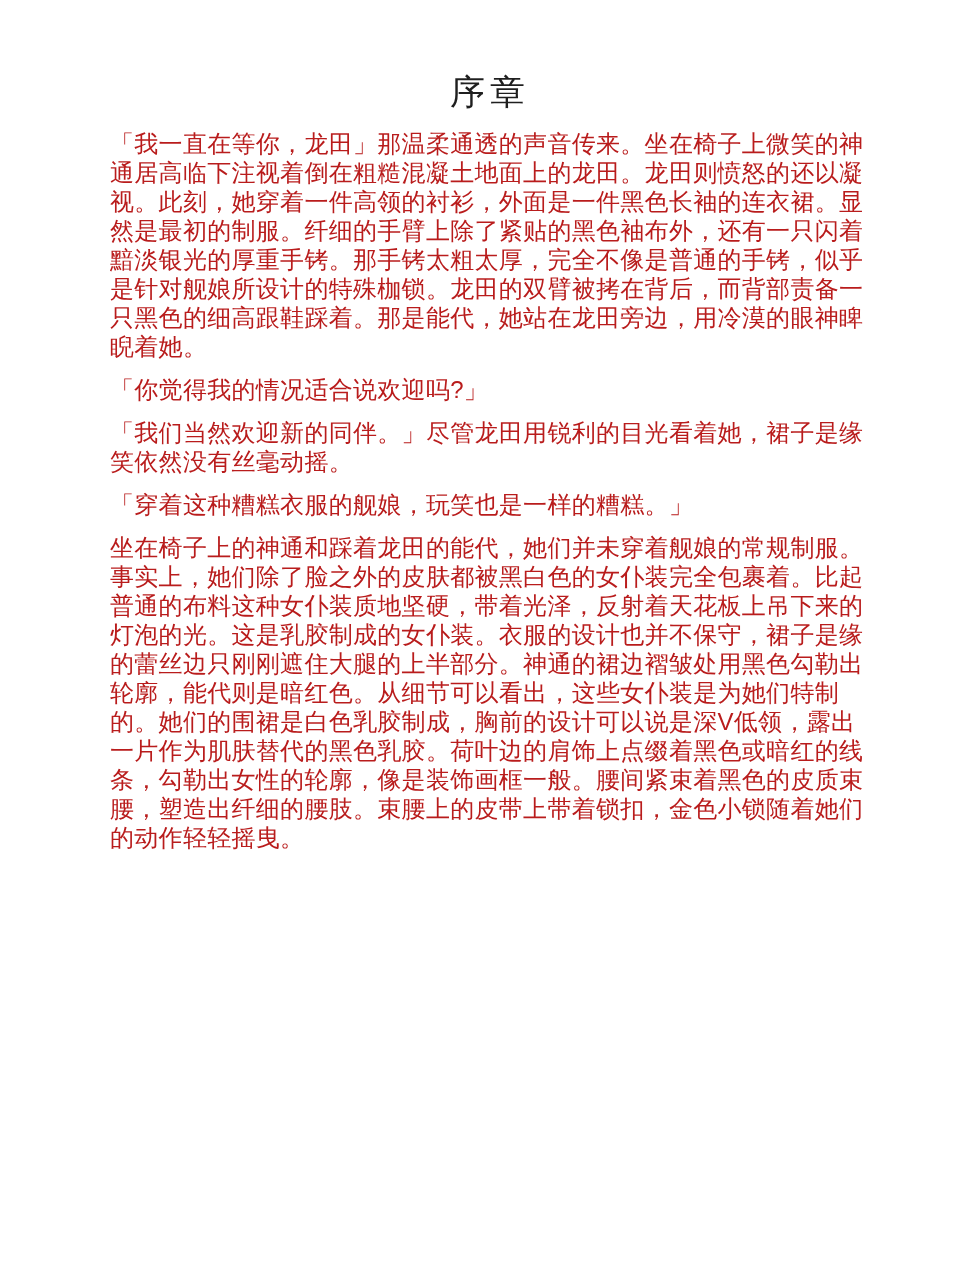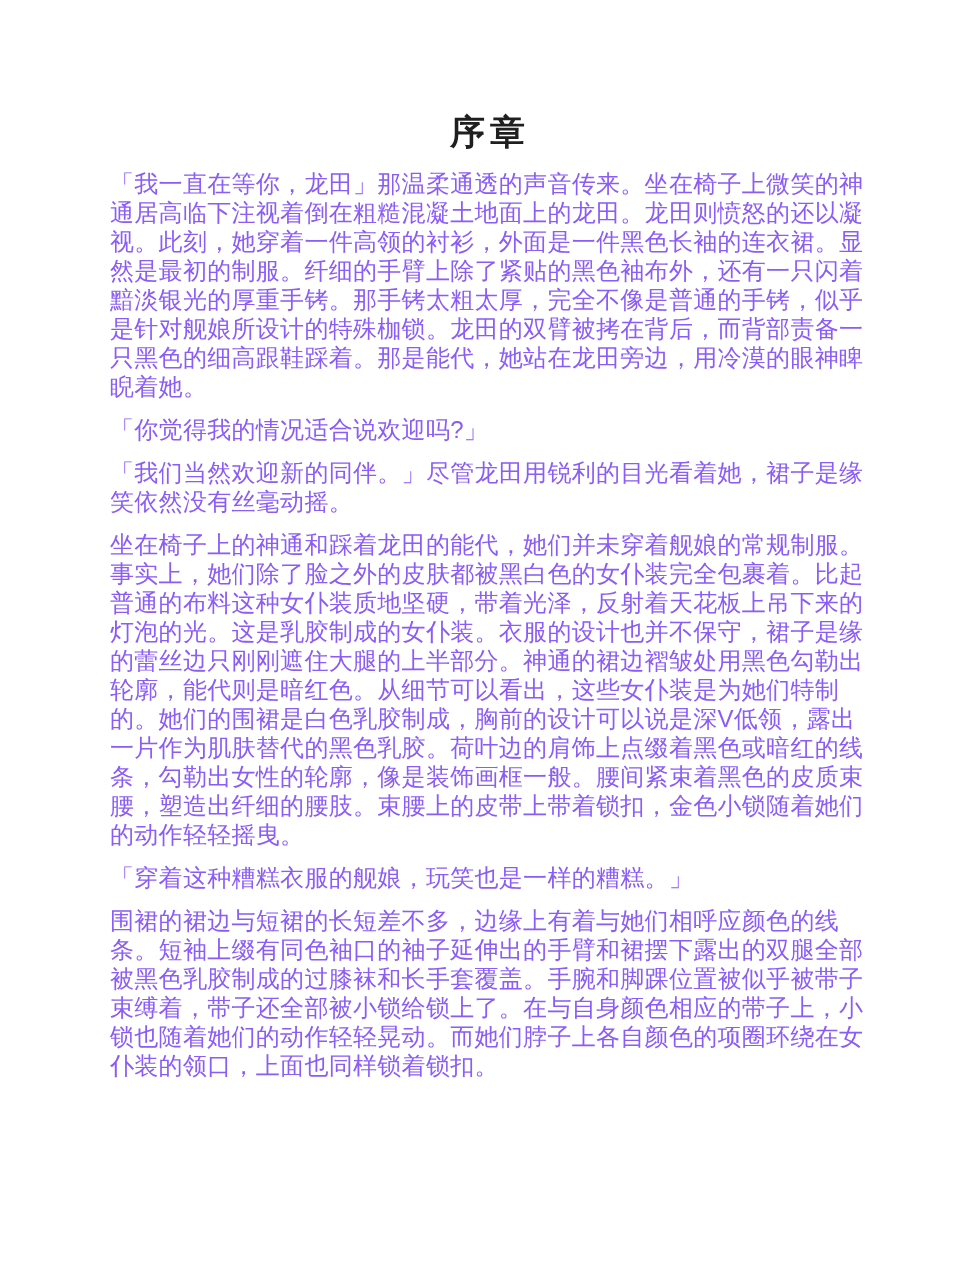--- a/index.html
+++ b/index.html
@@ -15,36 +15,36 @@
     overflow: hidden;
     font-family: "Liberation Sans", sans-serif;
     color: #1f1f1f;
   }
   .content {
     margin: 0 110px;
     width: 760px;
   }
   .chapter-title {
     font-family: "Liberation Serif", serif;
-    font-weight: 700;
+    font-weight: 400;
     font-size: 35px;
     line-height: 38px;
     letter-spacing: 5px;
     text-align: center;
     margin: 0;
-    padding-top: 114px;
+    padding-top: 74px;
     margin-bottom: 17px;
     color: #1f1f1f;
   }
   .body-text p {
     font-size: 24px;
     line-height: 29px;
     margin: 0 0 14px 0;
     white-space: pre;
-    color: #8b5cf6;
+    color: #b91c1c;
     letter-spacing: 0.3px;
   }
 </style>
 </head>
 <body>
 
 <div class="page">
   <div class="content">
     <h1 class="chapter-title">序章</h1>
     <div class="body-text">
@@ -52,33 +52,27 @@
 通居高临下注视着倒在粗糙混凝土地面上的龙田。龙田则愤怒的还以凝
 视。此刻，她穿着一件高领的衬衫，外面是一件黑色长袖的连衣裙。显
 然是最初的制服。纤细的手臂上除了紧贴的黑色袖布外，还有一只闪着
 黯淡银光的厚重手铐。那手铐太粗太厚，完全不像是普通的手铐，似乎
 是针对舰娘所设计的特殊枷锁。龙田的双臂被拷在背后，而背部责备一
 只黑色的细高跟鞋踩着。那是能代，她站在龙田旁边，用冷漠的眼神睥
 睨着她。</p>
       <p>「你觉得我的情况适合说欢迎吗?」</p>
       <p>「我们当然欢迎新的同伴。」尽管龙田用锐利的目光看着她，裙子是缘
 笑依然没有丝毫动摇。</p>
+      <p>「穿着这种糟糕衣服的舰娘，玩笑也是一样的糟糕。」</p>
       <p>坐在椅子上的神通和踩着龙田的能代，她们并未穿着舰娘的常规制服。
 事实上，她们除了脸之外的皮肤都被黑白色的女仆装完全包裹着。比起
 普通的布料这种女仆装质地坚硬，带着光泽，反射着天花板上吊下来的
 灯泡的光。这是乳胶制成的女仆装。衣服的设计也并不保守，裙子是缘
 的蕾丝边只刚刚遮住大腿的上半部分。神通的裙边褶皱处用黑色勾勒出
 轮廓，能代则是暗红色。从细节可以看出，这些女仆装是为她们特制
 的。她们的围裙是白色乳胶制成，胸前的设计可以说是深V低领，露出
 一片作为肌肤替代的黑色乳胶。荷叶边的肩饰上点缀着黑色或暗红的线
 条，勾勒出女性的轮廓，像是装饰画框一般。腰间紧束着黑色的皮质束
 腰，塑造出纤细的腰肢。束腰上的皮带上带着锁扣，金色小锁随着她们
 的动作轻轻摇曳。</p>
-      <p>「穿着这种糟糕衣服的舰娘，玩笑也是一样的糟糕。」</p>
-      <p>围裙的裙边与短裙的长短差不多，边缘上有着与她们相呼应颜色的线
-条。短袖上缀有同色袖口的袖子延伸出的手臂和裙摆下露出的双腿全部
-被黑色乳胶制成的过膝袜和长手套覆盖。手腕和脚踝位置被似乎被带子
-束缚着，带子还全部被小锁给锁上了。在与自身颜色相应的带子上，小
-锁也随着她们的动作轻轻晃动。而她们脖子上各自颜色的项圈环绕在女
-仆装的领口，上面也同样锁着锁扣。</p>
     </div>
   </div>
 </div>
 
 </body></html>

